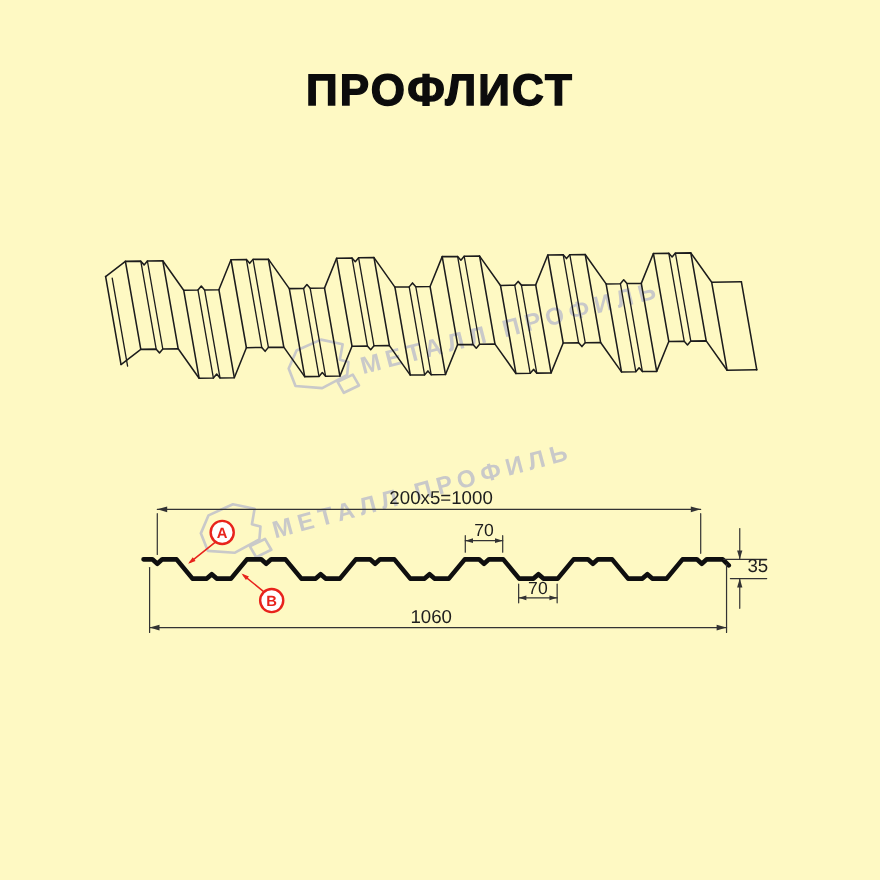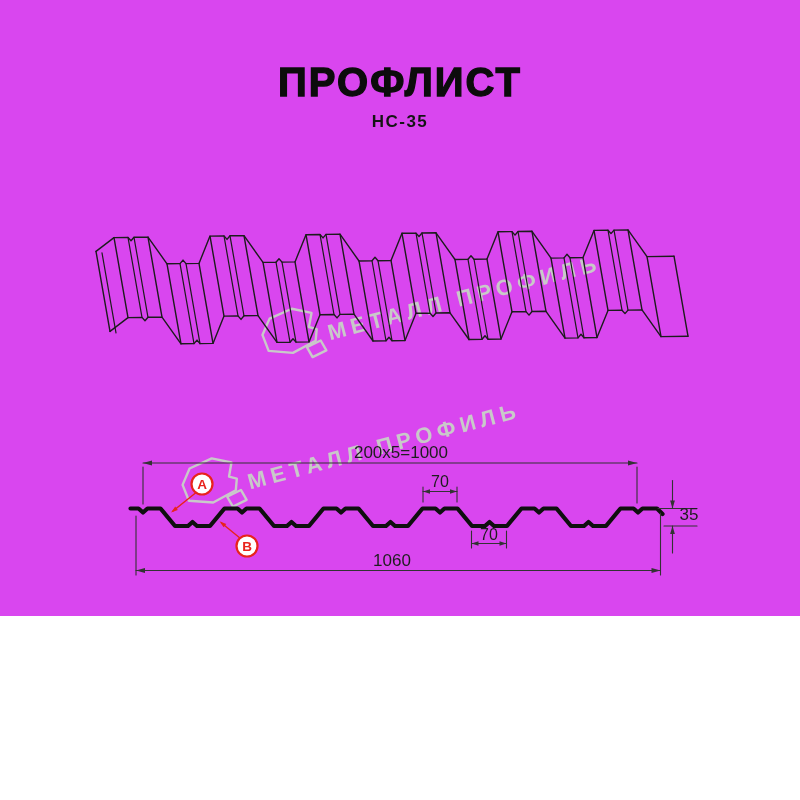--- a/index.html
+++ b/index.html
@@ -1,33 +1,32 @@
 <!DOCTYPE html>
 <html><head>
 <meta charset="utf-8">
 <style>
   html,body{margin:0;padding:0;background:#ffffff;}
-  .page{position:relative;width:800px;height:616px;background:#d946ef;overflow:hidden;
+  .page{position:relative;width:800px;height:800px;background:#fef9c3;overflow:hidden;
         font-family:"Liberation Sans",sans-serif;}
   .title{position:absolute;left:0;right:0;top:60px;text-align:center;
          font-size:40px;font-weight:bold;letter-spacing:2px;color:#0c0c0c;
          -webkit-text-stroke:1.3px #0c0c0c;}
   .subtitle{position:absolute;left:0;right:0;top:112px;text-align:center;
          font-size:17px;font-weight:bold;letter-spacing:1.5px;color:#141414;}
   .footer{position:absolute;left:0;right:0;top:704px;text-align:center;
          font-size:19px;font-weight:bold;letter-spacing:0.4px;color:#161616;}
   svg{position:absolute;left:0;top:0;}
   svg text{font-family:"Liberation Sans",sans-serif;}
 </style>
 </head>
 <body>
 
 <div class="page">
   <div class="title">ПРОФЛИСТ</div>
-  <div class="subtitle">НС-35</div>
 
   <svg id="scene" width="800" height="800" viewBox="0 0 800 800">
       <g transform="translate(256,318) rotate(-14.5)">
         <g>
           <path d="M2 18 L13 4 L37 0 L55 9 L49 22 L56 26 L52 37 L27 43 L4 35 Z" fill="none" stroke="#c9c9c9" stroke-width="2.4" stroke-linejoin="round"></path>
           <path d="M42 41 L57 38 L60 49 L45 52 Z" fill="none" stroke="#c9c9c9" stroke-width="2.4" stroke-linejoin="round"></path>
         </g>
         <text x="66" y="40" font-size="22" text-anchor="start" fill="#c9c9c9" font-weight="bold" letter-spacing="5px">МЕТАЛЛ ПРОФИЛЬ</text>
       </g>
       <g transform="translate(176,468) rotate(-15)">

